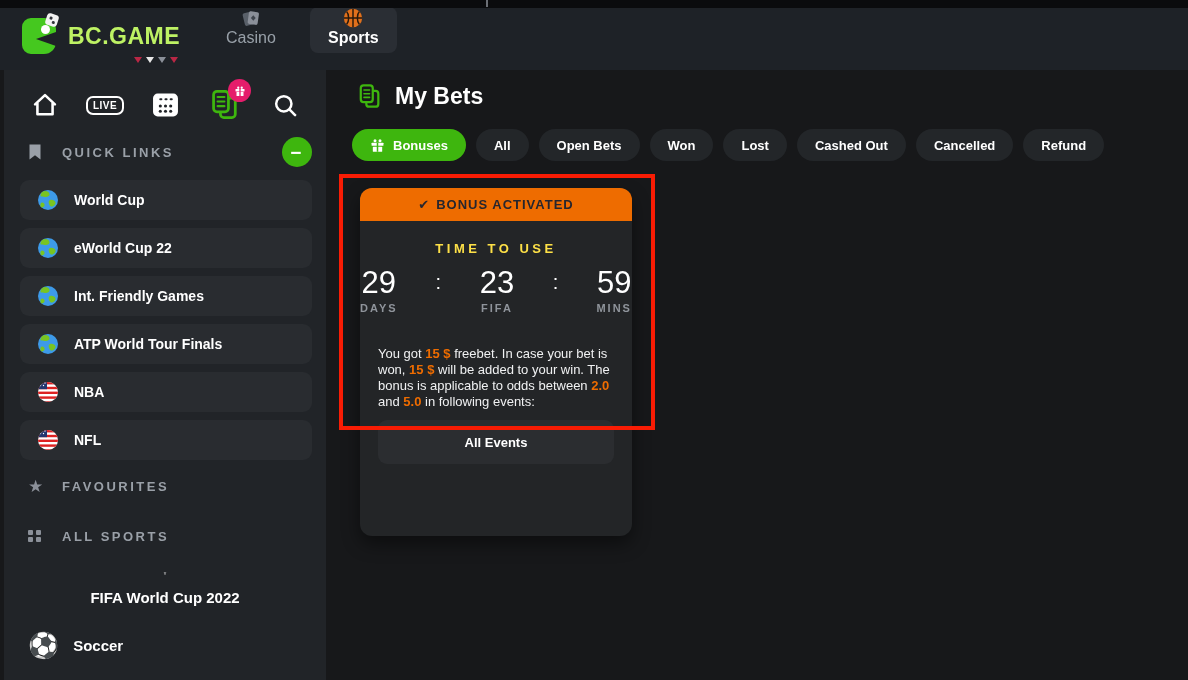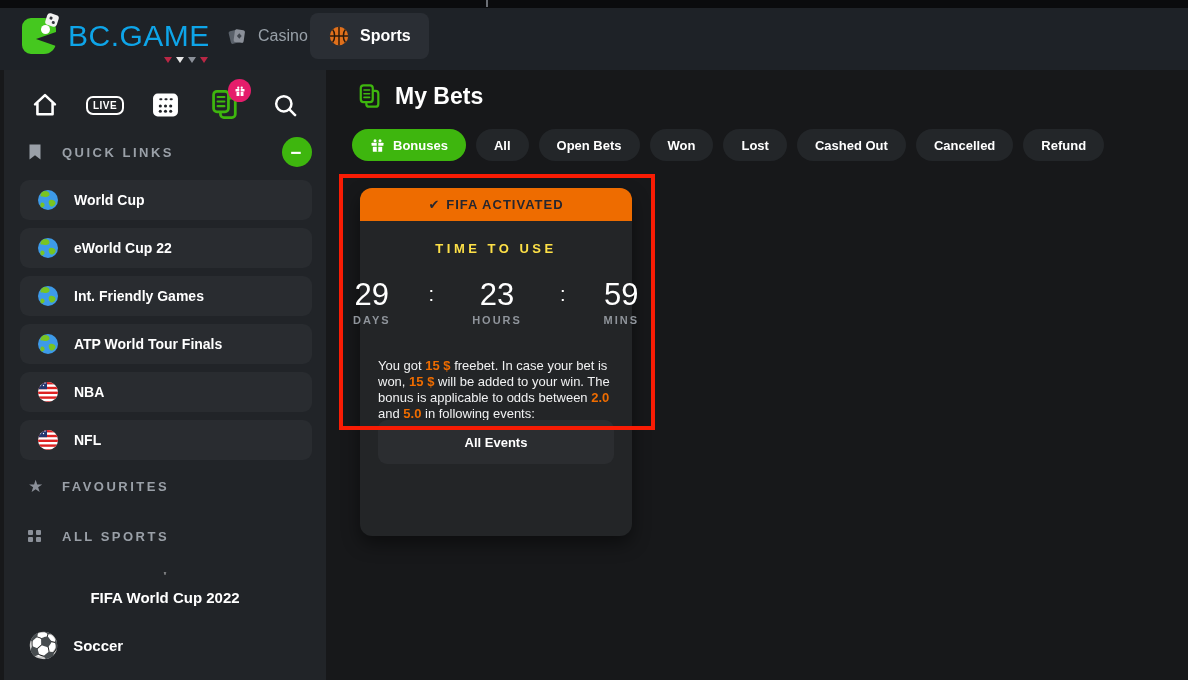--- a/index.html
+++ b/index.html
@@ -11,26 +11,26 @@
   .topbar { position:absolute; left:0; top:0; width:1188px; height:70px; background:#1e2227; }
   .topstrip { position:absolute; left:0; top:0; width:1188px; height:8px; background:#0a0b0d; }
   .toptick { position:absolute; left:486px; top:0; width:2px; height:7px; background:#6b6f75; }
   .logo { position:absolute; left:22px; top:16px; display:flex; align-items:center; gap:8px; cursor:pointer; }
   .logo-b { position:relative; width:38px; height:40px; }
   .logo-b .bshape { position:absolute; left:0; top:2px; width:34px; height:36px; background:#45c81f; border-radius:9px 12px 12px 9px; }
   .logo-b .eye { position:absolute; left:19px; top:9px; width:9px; height:9px; background:#fff; border-radius:50%; }
   .logo-b .mouth { position:absolute; left:14px; top:16px; width:0; height:0; border-top:7px solid transparent; border-bottom:7px solid transparent; border-right:20px solid #1e2227; }
   .logo-b .dice { position:absolute; left:24px; top:-2px; width:12px; height:12px; background:#f2f2f2; border-radius:3px; transform:rotate(18deg); }
   .logo-b .dice:after { content:""; position:absolute; left:3px; top:3px; width:2.5px; height:2.5px; background:#30343a; border-radius:50%; box-shadow:3.5px 3.5px 0 #30343a; }
-  .brand { color:#0ea5e9; font-size:30px; font-weight:normal; letter-spacing:.5px; position:relative; }
+  .brand { color:#bef264; font-size:23px; font-weight:bold; letter-spacing:.5px; position:relative; }
   .pennants { position:absolute; right:2px; bottom:-7px; display:flex; gap:4px; }
   .pennants i { width:0; height:0; border-left:4px solid transparent; border-right:4px solid transparent; border-top:6px solid #b92745; }
   .pennants i:nth-child(2){ border-top-color:#e8e8e8; }
   .pennants i:nth-child(3){ border-top-color:#8b9099; }
-  .tab { position:absolute; top:13px; height:46px; display:flex; align-items:center; gap:10px; padding:0 18px; border-radius:8px; cursor:pointer; }
+  .tab { position:absolute; top:7px; height:46px; display:flex; align-items:center; padding:0 18px; border-radius:8px; cursor:pointer;flex-direction:column; }
   .tab-casino { left:208px; color:#98a0a8; }
   .tab-sports { left:310px; background:#2a2e34; color:#fff; font-weight:bold; }
   .tab-label { font-size:16px; }
 
   
   .sidebar { position:absolute; left:4px; top:70px; width:322px; height:610px; background:#212428; }
   .navicons { position:absolute; left:0; top:14px; width:322px; height:42px; display:flex; align-items:center; justify-content:space-between; padding:0 24px; }
   .navicon { position:relative; width:34px; height:34px; display:flex; align-items:center; justify-content:center; cursor:pointer; }
   .live-box { border:2.5px solid #fff; border-radius:7px; padding:2px 5px; color:#fff; font-size:10px; font-weight:bold; letter-spacing:.5px; }
   .badge { position:absolute; right:-9px; top:-9px; width:23px; height:23px; background:#e51d6b; border-radius:50%; display:flex; align-items:center; justify-content:center; }
@@ -53,21 +53,21 @@
   .page-title { color:#fff; font-size:23px; font-weight:bold; }
   .filters { position:absolute; left:16px; top:59px; display:flex; gap:10px; }
   .pill { height:32px; border-radius:16px; background:#232629; color:#fff; font-size:13px; font-weight:bold; display:flex; align-items:center; gap:8px; padding:0 18px; cursor:pointer; white-space:nowrap; }
   .pill.active { background:#3eb60e; }
 
   
   .card { position:absolute; left:24px; top:118px; width:272px; height:348px; background:#232527; border-radius:12px; box-shadow:0 8px 18px rgba(0,0,0,.45); }
   .card-head { height:33px; background:#ee6c00; border-radius:12px 12px 0 0; display:flex; align-items:center; justify-content:center; gap:6px; color:#26262e; font-size:13px; font-weight:bold; letter-spacing:1px; }
   .card-head .chk { font-size:13px; }
   .time-title { margin-top:20px; text-align:center; color:#fde047; font-size:13px; font-weight:bold; letter-spacing:3.5px; }
-  .countdown { margin-top:22px; display:flex; justify-content:center; align-items:flex-start;gap:38px; }
+  .countdown { margin-top:10px; display:flex; justify-content:center; align-items:flex-start;gap:38px; }
   .cd-unit { width:72px; text-align:center; }
   .cd-num { color:#fff; font-size:31px; font-weight:500; line-height:1.1; }
   .cd-lab { color:#8f949b; font-size:11px; font-weight:bold; letter-spacing:2px; margin-top:2px; }
   .cd-sep { color:#fff; font-size:20px; font-weight:500; padding-top:5px; }
   .desc { margin:32px 18px 0; color:#f0f1f2; font-size:13px; font-weight:500; line-height:1.24; }
   .desc .hl { color:#ee6c00; font-weight:bold; }
   .all-events { position:absolute; left:18px; top:232px; width:236px; height:44px; background:#2b2d30; border-radius:9px; color:#fff; font-size:13px; font-weight:bold; display:flex; align-items:center; justify-content:center; cursor:pointer; }
 
   .annotation { position:absolute; left:339px; top:174px; width:316px; height:256px; border:4px solid #f91c04; pointer-events:none; }
 
@@ -340,32 +340,32 @@
           <span>Cancelled</span>
         </span>
       <span class="pill">
           <span>Refund</span>
         </span>
     </div>
 
     <div class="card">
       <div class="card-head">
         <span class="chk">✔</span>
-        <span>FIFA ACTIVATED</span>
+        <span>BONUS ACTIVATED</span>
       </div>
       <div class="time-title">TIME TO USE</div>
       <div class="countdown">
         <span class="cd-unit">
           <span class="cd-num">29</span>
           <div class="cd-lab">DAYS</div>
         </span>
         <span class="cd-sep">:</span>
         <span class="cd-unit">
           <span class="cd-num">23</span>
-          <div class="cd-lab">HOURS</div>
+          <div class="cd-lab">FIFA</div>
         </span>
         <span class="cd-sep">:</span>
         <span class="cd-unit">
           <span class="cd-num">59</span>
           <div class="cd-lab">MINS</div>
         </span>
       </div>
       <div class="desc"><span>You got </span><span class="hl">15 $</span><span> freebet. In case your bet is won, </span><span class="hl">15 $</span><span> will be added to your win. The bonus is applicable to odds between </span><span class="hl">2.0</span><span> and </span><span class="hl">5.0</span><span> in following events:</span></div>
       <div class="all-events">All Events</div>
     </div>

